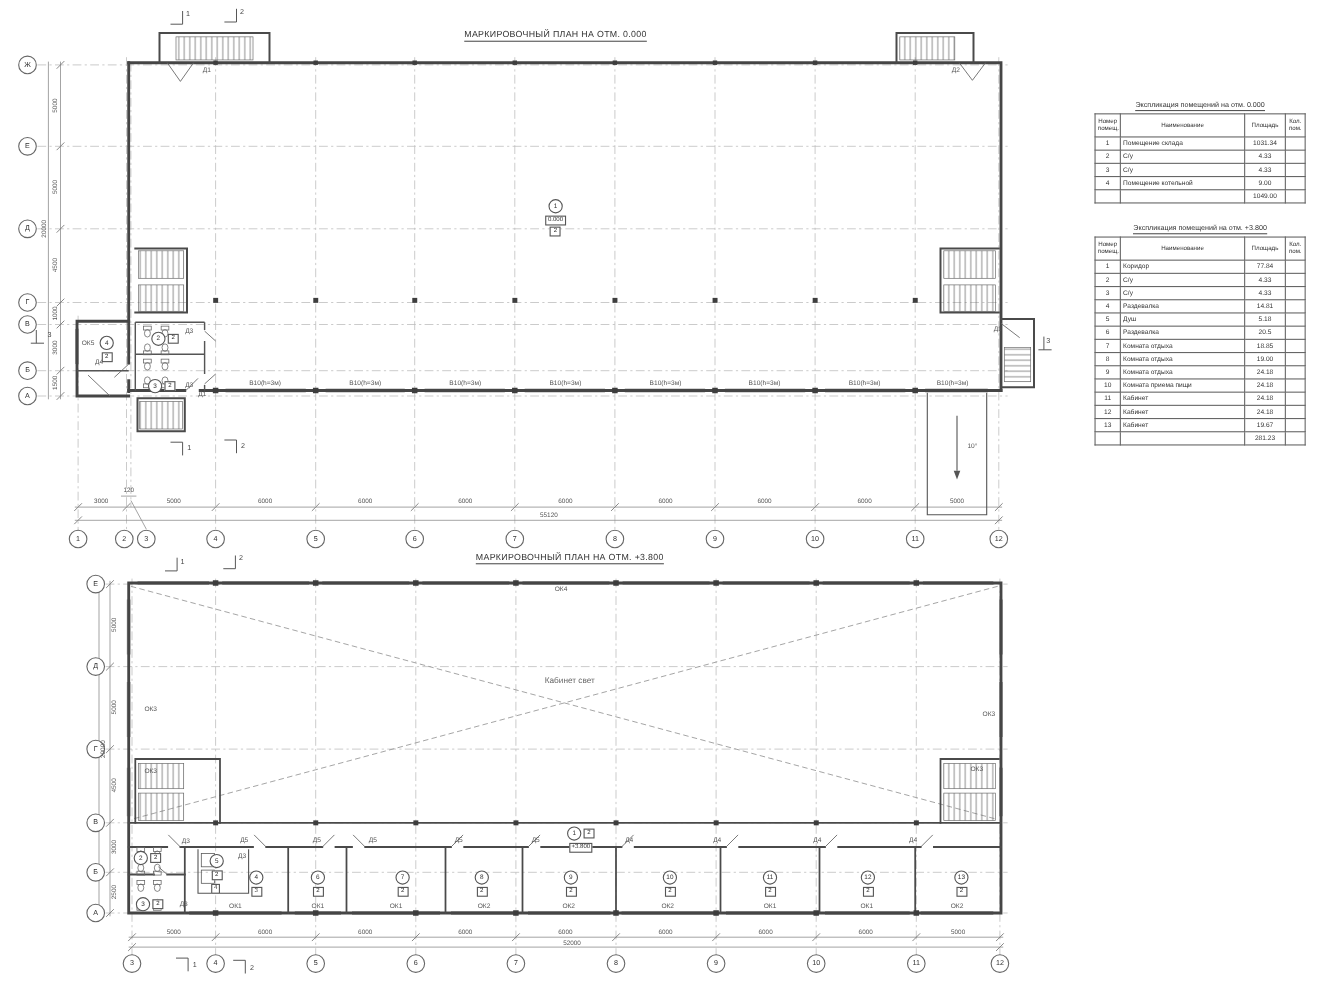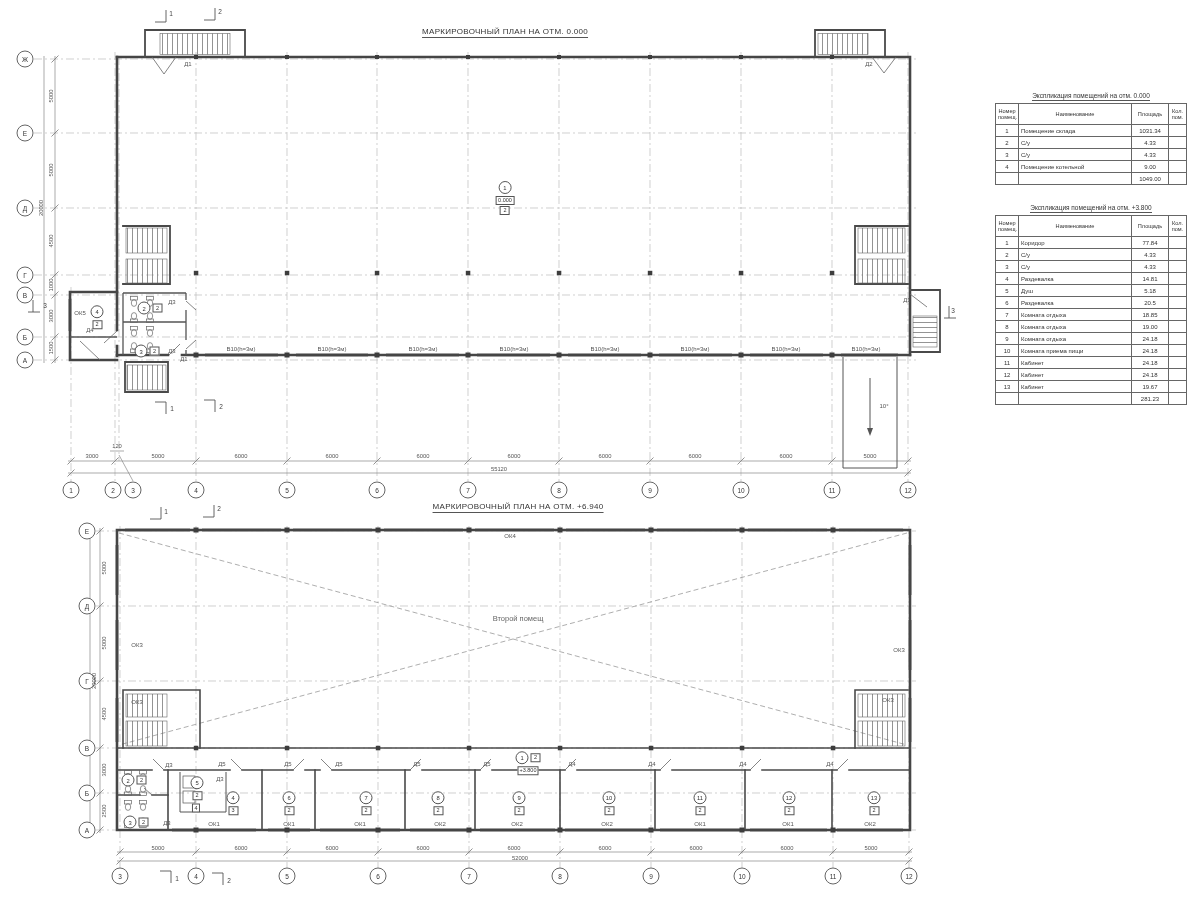--- a/index.html
+++ b/index.html
@@ -259,21 +259,21 @@
     <use href="#wc" x="128" y="806"></use>
         <use href="#wc" x="143" y="806"></use>
     <use href="#wc" x="128" y="822" transform="rotate(180 128 822)"></use>
         <use href="#wc" x="143" y="822" transform="rotate(180 143 822)"></use>
   </g>
 </svg>
 
 <div class="overlay">
 
   <div class="ttl" style="left:505px;top:27px">МАРКИРОВОЧНЫЙ ПЛАН НА ОТМ. 0.000</div>
-  <div class="ttl" style="left:518px;top:502px">МАРКИРОВОЧНЫЙ ПЛАН НА ОТМ. +6.940</div>
+  <div class="ttl" style="left:518px;top:502px">МАРКИРОВОЧНЫЙ ПЛАН НА ОТМ. +3.800</div>
 
   <div>
         <div class="gc" style="left: 25px; top: 59px;">Ж</div>
         <div class="gc" style="left: 25px; top: 133px;">Е</div>
         <div class="gc" style="left: 25px; top: 208px;">Д</div>
         <div class="gc" style="left: 25px; top: 275px;">Г</div>
         <div class="gc" style="left: 25px; top: 295px;">В</div>
         <div class="gc" style="left: 25px; top: 337px;">Б</div>
         <div class="gc" style="left: 25px; top: 360px;">А</div>
       </div>
@@ -396,21 +396,21 @@
         <div class="lbl" style="left: 214px; top: 824px;">ОК1</div>
         <div class="lbl" style="left: 289px; top: 824px;">ОК1</div>
         <div class="lbl" style="left: 360px; top: 824px;">ОК1</div>
         <div class="lbl" style="left: 440px; top: 824px;">ОК2</div>
         <div class="lbl" style="left: 517px; top: 824px;">ОК2</div>
         <div class="lbl" style="left: 607px; top: 824px;">ОК2</div>
         <div class="lbl" style="left: 700px; top: 824px;">ОК1</div>
         <div class="lbl" style="left: 788px; top: 824px;">ОК1</div>
         <div class="lbl" style="left: 870px; top: 824px;">ОК2</div>
       </div>
-  <div class="lbl big" style="left:518px;top:618px">Второй помещ</div>
+  <div class="lbl big" style="left:518px;top:618px">Кабинет свет</div>
 
   <div>
         <div class="flagnum" style="left: 171px; top: 13px;">1</div>
         <div class="flagnum" style="left: 220px; top: 11px;">2</div>
         <div class="flagnum" style="left: 172px; top: 408px;">1</div>
         <div class="flagnum" style="left: 221px; top: 406px;">2</div>
         <div class="flagnum" style="left: 45px; top: 305px;">3</div>
         <div class="flagnum" style="left: 953px; top: 310px;">3</div>
       </div>
   <div>

